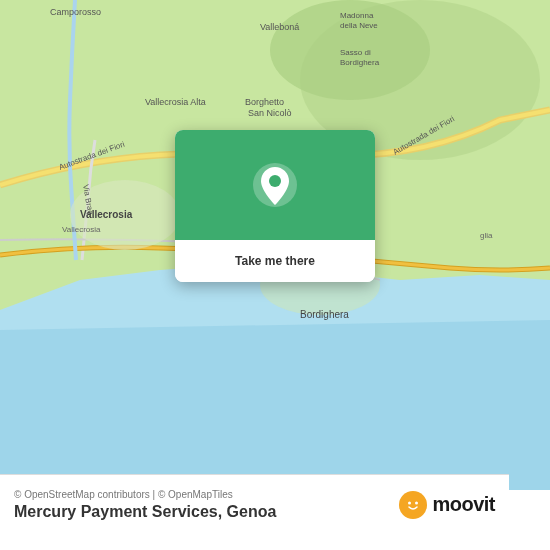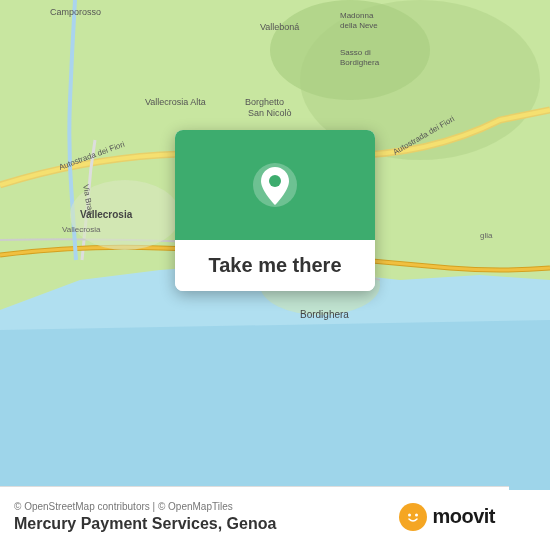--- a/index.html
+++ b/index.html
@@ -55,37 +55,37 @@
       width: 48px;
       height: 48px;
     }
 
     #popup-button {
       width: 100%;
       padding: 14px 16px;
       background: white;
       border: none;
       cursor: pointer;
-      font-size: 20px;
+      font-size: 12px;
       font-weight: 600;
       color: #333;
     }
 
     
     #footer {
       width: 509px;
       height: 60px;
       background: white;
       display: flex;
       align-items: center;
       justify-content: space-between;
       padding: 0 14px;
       border-top: 1px solid #ddd;
       position: absolute;
-      bottom: 4px;
+      bottom: 16px;
       left: 0;
     }
 
     #footer-left {
       display: flex;
       flex-direction: column;
       gap: 3px;
     }
 
     #attribution-text {

